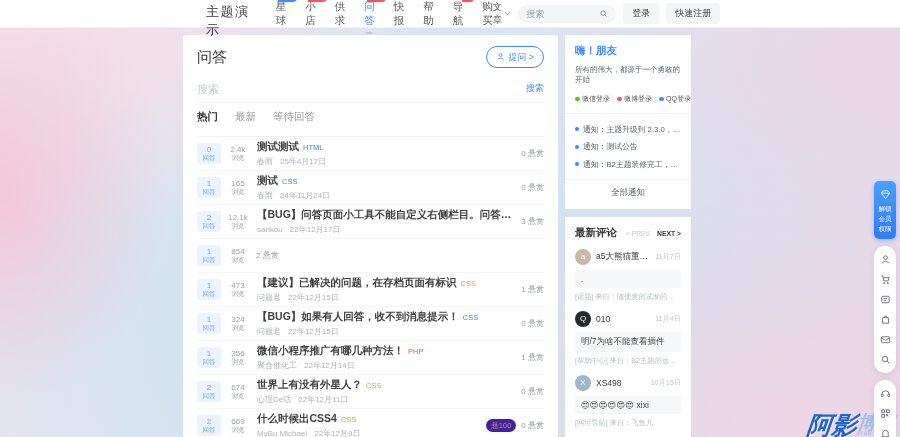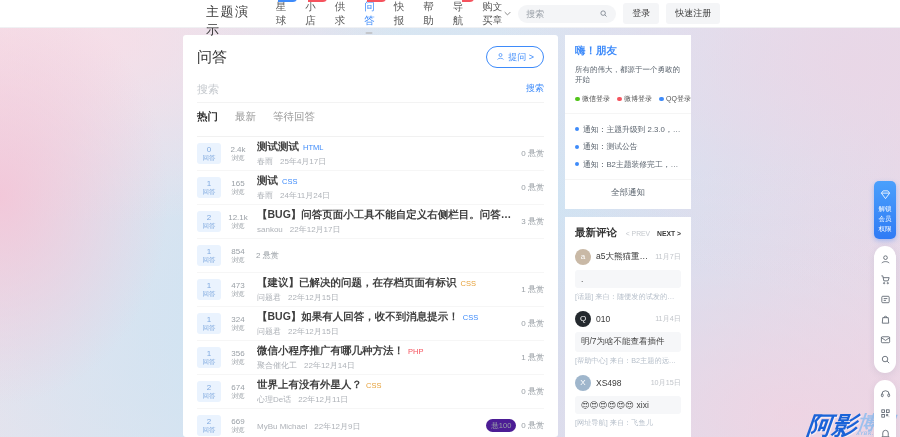--- a/index.html
+++ b/index.html
@@ -313,20 +313,21 @@
           <div class="q-count ans">
             <b>2</b>
             <i>回答</i>
           </div>
           <div class="q-count views">
             <b>669</b>
             <i>浏览</i>
           </div>
         </div>
         <div class="q-main">
+          <div class="q-title-wrap"><span>什么时候出CSS4</span><span class="q-tag" style="color: rgb(230, 162, 60);">CSS</span></div>
           <div class="q-meta"><span>MyBu Michael</span><span>22年12月9日</span></div>
         </div>
         <div class="q-right">
           <span class="q-pill">悬100</span>
           <span class="q-bounty">0 悬赏</span>
         </div>
       </div>
     </div>
 </main>
 

